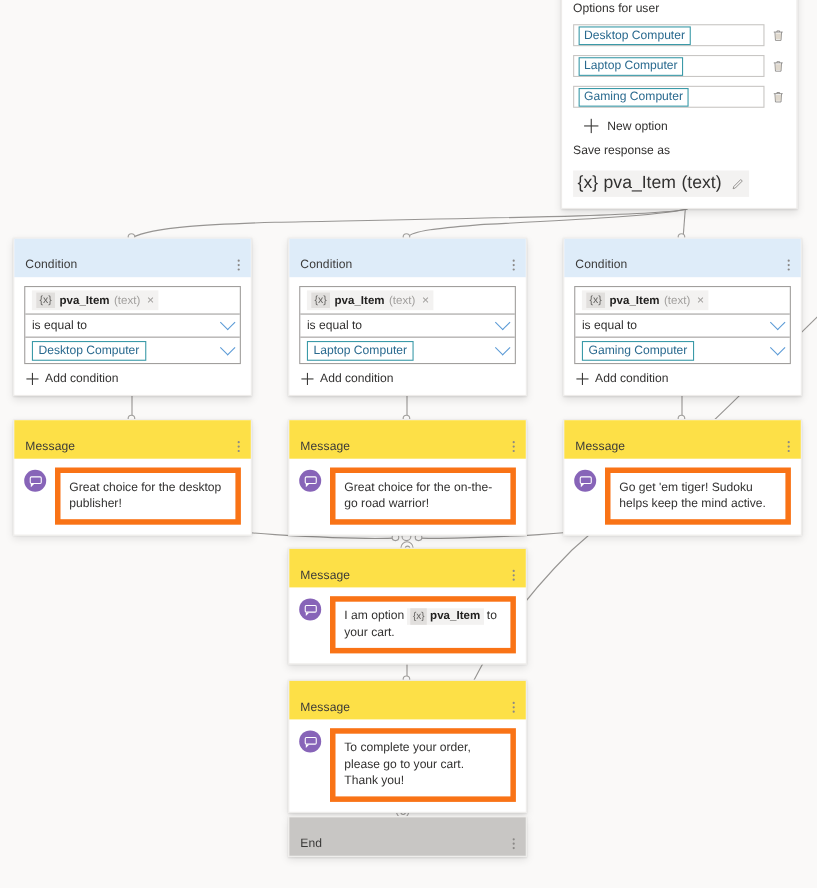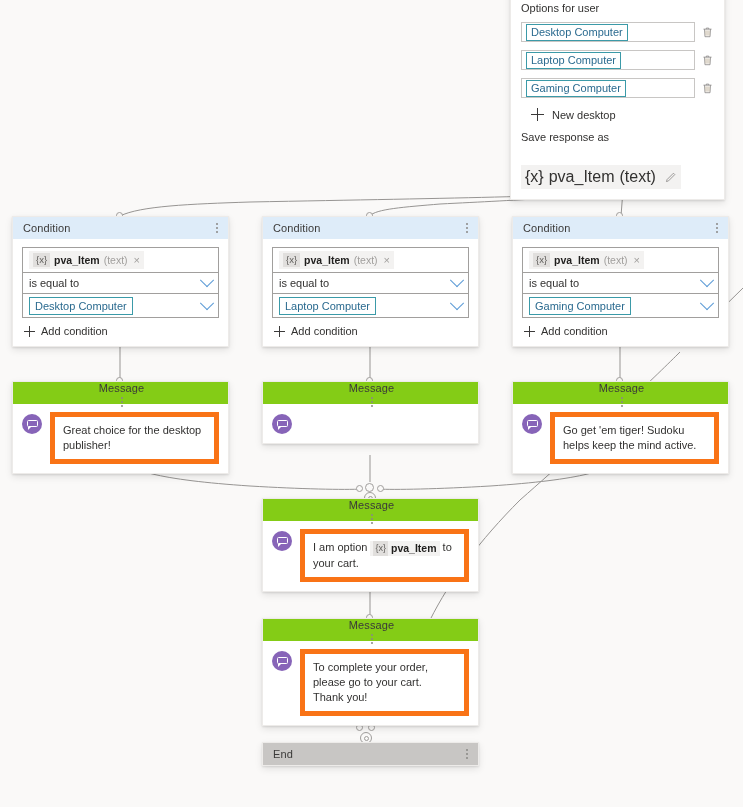--- a/index.html
+++ b/index.html
@@ -38,27 +38,27 @@
     border: 1px solid #edebe9;
     box-shadow: 0 0.6px 1.8px rgba(0,0,0,0.10), 0 3.2px 7.2px rgba(0,0,0,0.10);
     z-index: 4;
     box-sizing: border-box;
   }
   .node-header {
     height: 22px;
     display: flex;
     align-items: center;
     justify-content: space-between;
-    padding: 0 8px 0 10px;
+    padding: 13px 8px 0 10px;
     font-size: 11px;
     color: #3b3a39;
     letter-spacing: 0.1px;
   }
   .hdr-condition { background: #deecf9; }
-  .hdr-message   { background: #84cc16; flex-direction: column; }
+  .hdr-message   { background: #fde047; }
   .hdr-end       { background: #c8c6c4; }
 
   .kebab {
     display: flex;
     flex-direction: column;
     gap: 2px;
     padding: 3px 2px;
     cursor: pointer;
   }
   .kebab i {
@@ -261,21 +261,21 @@
     padding-left: 10px;
     margin-top: 10px;
     margin-bottom: 10px;
     cursor: pointer;
   }
   .plus-lg { width: 13px; height: 13px; position: relative; flex: none; }
   .plus-lg:before, .plus-lg:after { content:""; position:absolute; background:#3b3a39; }
   .plus-lg:before { left:0; top:6px; width:13px; height:1px; }
   .plus-lg:after  { top:0; left:6px; height:13px; width:1px; }
 
-  .save-label { font-size: 11px; color: #323130; margin-bottom: 22px; }
+  .save-label { font-size: 11px; color: #323130; margin-bottom: 12px; }
   .save-chip {
     display: inline-flex;
     align-items: center;
     gap: 5px;
     background: #f3f2f1;
     padding: 3px 4px;
   }
   .pencil { width: 13px; height: 13px; margin-left: 3px; cursor: pointer; }
 
   
@@ -377,21 +377,21 @@
         <span class="opt-pill">Gaming Computer</span>
       </div>
       <svg class="trash" viewBox="0 0 16 16">
         <path d="M3 4.5h10M6.5 4.5V3.2h3V4.5M4.3 4.5l.6 9.3h6.2l.6-9.3" fill="none" stroke="#8a8886" stroke-width="1"></path>
         <rect x="5" y="6" width="6" height="6.5" fill="#c7b9a6" opacity="0.55"></rect>
       </svg>
     </div>
 
     <div class="new-option">
       <span class="plus-lg"></span>
-      <span>New desktop</span>
+      <span>New option</span>
     </div>
 
     <div class="save-label">Save response as</div>
     <div class="save-chip">
       <span class="xx">{x}</span>
       <span class="vname">pva_Item</span>
       <span class="vtype">(text)</span>
       <svg class="pencil" viewBox="0 0 16 16">
         <path d="M11.6 2.7l1.7 1.7L5.5 12.2 3 13l.8-2.5z" fill="none" stroke="#8a8886" stroke-width="1"></path>
       </svg>
@@ -530,20 +530,21 @@
       <span>Message</span>
       <span class="kebab">
           <i></i>
           <i></i>
           <i></i>
         </span>
     </div>
     <div class="node-body">
       <div class="msg-row">
         <span class="msg-icon"></span>
+        <div class="msg-bubble" style="min-height:34px;">Great choice for the on-the-go road warrior!</div>
       </div>
     </div>
   </div>
   <div class="anchor-dot" style="left:366px; top:377px;"></div>
 
   <div class="node" style="left:512px; top:381px; width:217px;">
     <div class="node-header hdr-message">
       <span>Message</span>
       <span class="kebab">
           <i></i>

